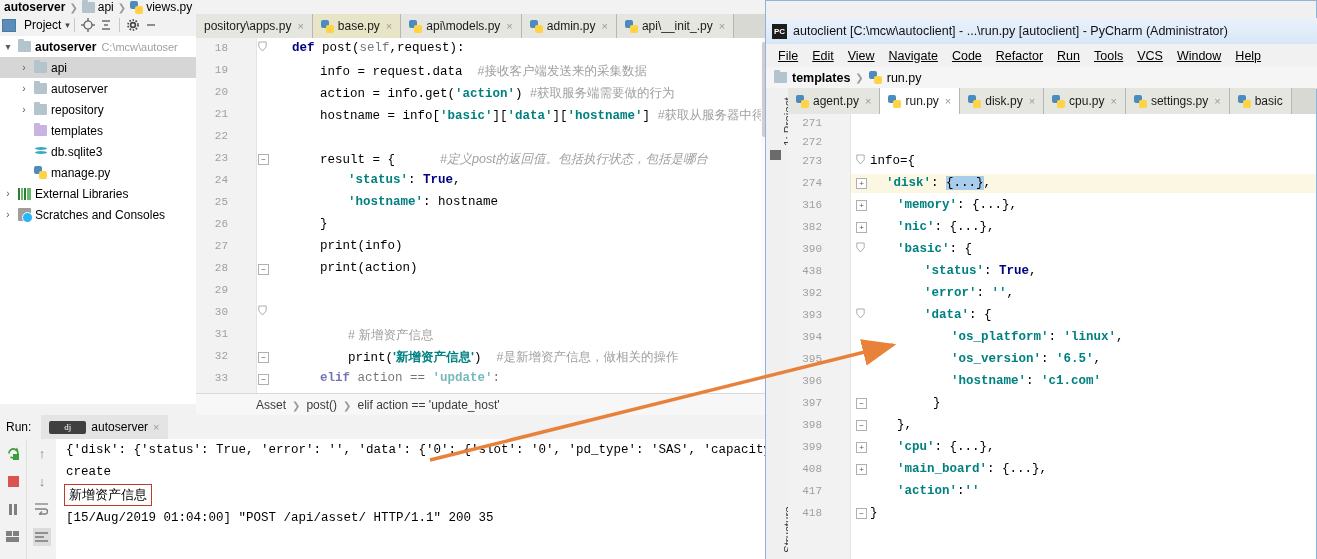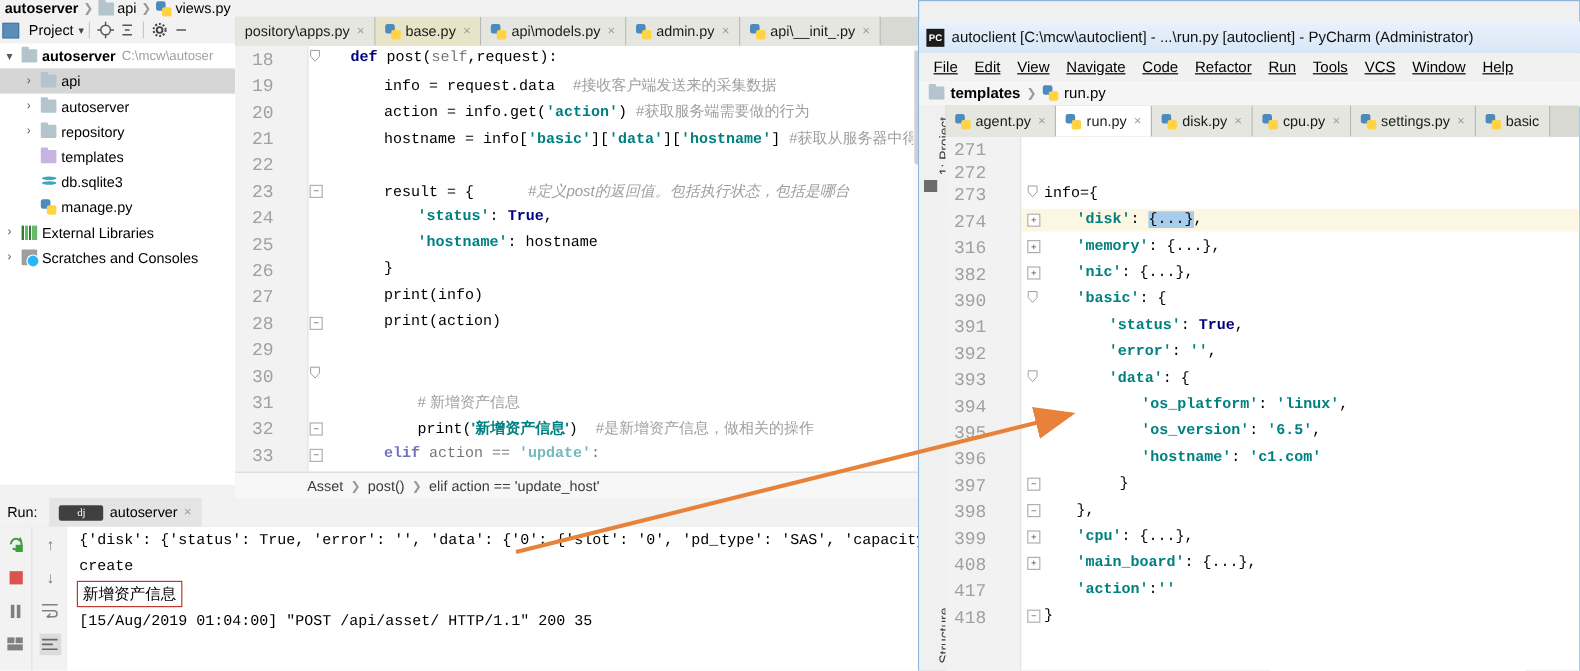--- a/index.html
+++ b/index.html
@@ -85,21 +85,21 @@
 
   
   .editor {
     position:absolute; left:196px; top:38px; width:574px; height:355px;
     background:#ffffff; overflow:hidden;
   }
   .gutter {
     position:absolute;left:0;top:0;width:60px;height:100%;
     background:#f2f2f2; border-right:1px solid #e4e4e4;
   }
-  .gline { position:absolute; right:28px; color:#a0a0a0; font-family:"Liberation Mono", monospace; font-size:15px; }
+  .gline { position:absolute; right:28px; color:#a0a0a0; font-family:"Liberation Mono", monospace; font-size:11px; }
   .fold { position:absolute; left:62px; width:9px;height:9px;border:1px solid #b0b0b0;background:#fff;
           display:flex;align-items:center;justify-content:center;font-size:8px;color:#555;line-height:1;}
   .fold.arrow { border:none;background:none; }
   .codewrap { position:absolute; left:78px; top:0; right:0; bottom:0; overflow:hidden;}
   .cl { position:absolute; white-space:pre; font-family:"Liberation Mono", monospace; font-size:12.5px; color:#000; }
   .kw { color:#000080; font-weight:bold; }
   .str { color:#008080; font-weight:bold; }
   .cmt-cn { color:#9f9f9f; font-family:"Liberation Sans", sans-serif; }
   .fn  { color:#000; }
   .bluebold { color:#000080; font-weight:bold; }
@@ -599,21 +599,21 @@
     <div class="rw-editor">
       <div class="hl-line" style="top:60px;"></div>
       <div class="rw-gutter">
         <span class="gline" style="top:3px;">271</span>
         <span class="gline" style="top:22px;">272</span>
         <span class="gline" style="top:41px;">273</span>
         <span class="gline" style="top:63px;">274</span>
         <span class="gline" style="top:85px;">316</span>
         <span class="gline" style="top:107px;">382</span>
         <span class="gline" style="top:129px;">390</span>
-        <span class="gline" style="top:151px;">391</span>
+        <span class="gline" style="top:151px;">438</span>
         <span class="gline" style="top:173px;">392</span>
         <span class="gline" style="top:195px;">393</span>
         <span class="gline" style="top:217px;">394</span>
         <span class="gline" style="top:239px;">395</span>
         <span class="gline" style="top:261px;">396</span>
         <span class="gline" style="top:283px;">397</span>
         <span class="gline" style="top:305px;">398</span>
         <span class="gline" style="top:327px;">399</span>
         <span class="gline" style="top:349px;">408</span>
         <span class="gline" style="top:371px;">417</span>
@@ -639,21 +639,21 @@
           </svg>
       </span>
       <span class="fold" style="left:68px;top:284px;">−</span>
       <span class="fold" style="left:68px;top:306px;">−</span>
       <span class="fold" style="left:68px;top:328px;">+</span>
       <span class="fold" style="left:68px;top:350px;">+</span>
       <span class="fold" style="left:68px;top:394px;">−</span>
 
       <div class="rw-cw">
         <div class="cl" style="top:40px;left:0px;">info={</div>
-        <div class="cl" style="top:62px;left:27px;"><span class="str">'disk'</span>: <span class="sel-bg">{...}</span>,</div>
+        <div class="cl" style="top:62px;left:16px;"><span class="str">'disk'</span>: <span class="sel-bg">{...}</span>,</div>
         <div class="cl" style="top:84px;left:27px;"><span class="str">'memory'</span>: {...},</div>
         <div class="cl" style="top:106px;left:27px;"><span class="str">'nic'</span>: {...},</div>
         <div class="cl" style="top:128px;left:27px;"><span class="str">'basic'</span>: {</div>
         <div class="cl" style="top:150px;left:54px;"><span class="str">'status'</span>: <span class="bluebold">True</span>,</div>
         <div class="cl" style="top:172px;left:54px;"><span class="str">'error'</span>: <span class="str">''</span>,</div>
         <div class="cl" style="top:194px;left:54px;"><span class="str">'data'</span>: {</div>
         <div class="cl" style="top:216px;left:81px;"><span class="str">'os_platform'</span>: <span class="str">'linux'</span>,</div>
         <div class="cl" style="top:238px;left:81px;"><span class="str">'os_version'</span>: <span class="str">'6.5'</span>,</div>
         <div class="cl" style="top:260px;left:81px;"><span class="str">'hostname'</span>: <span class="str">'c1.com'</span></div>
         <div class="cl" style="top:282px;left:63px;">}</div>

